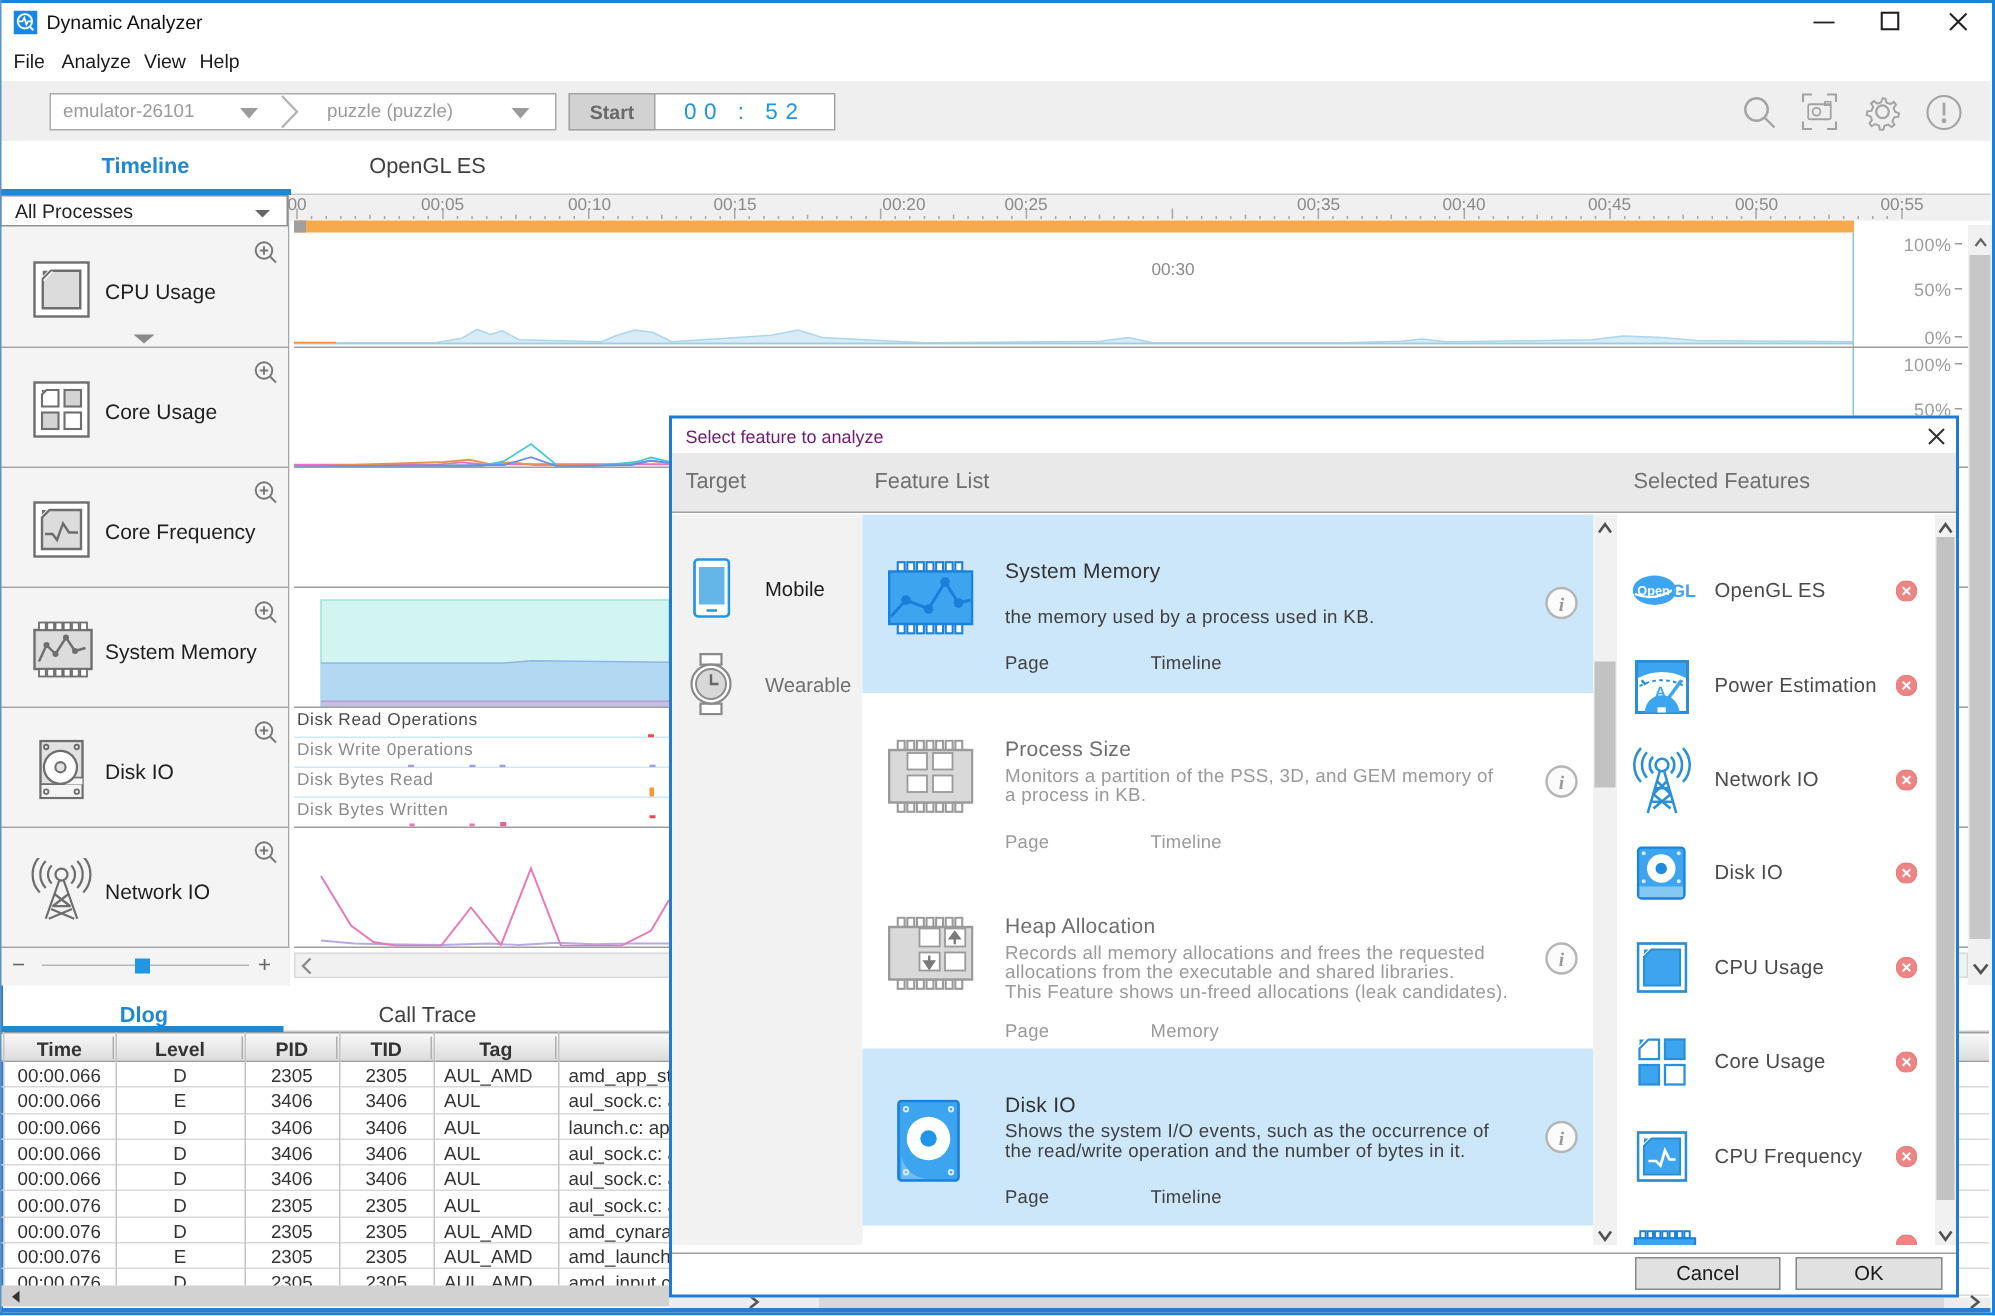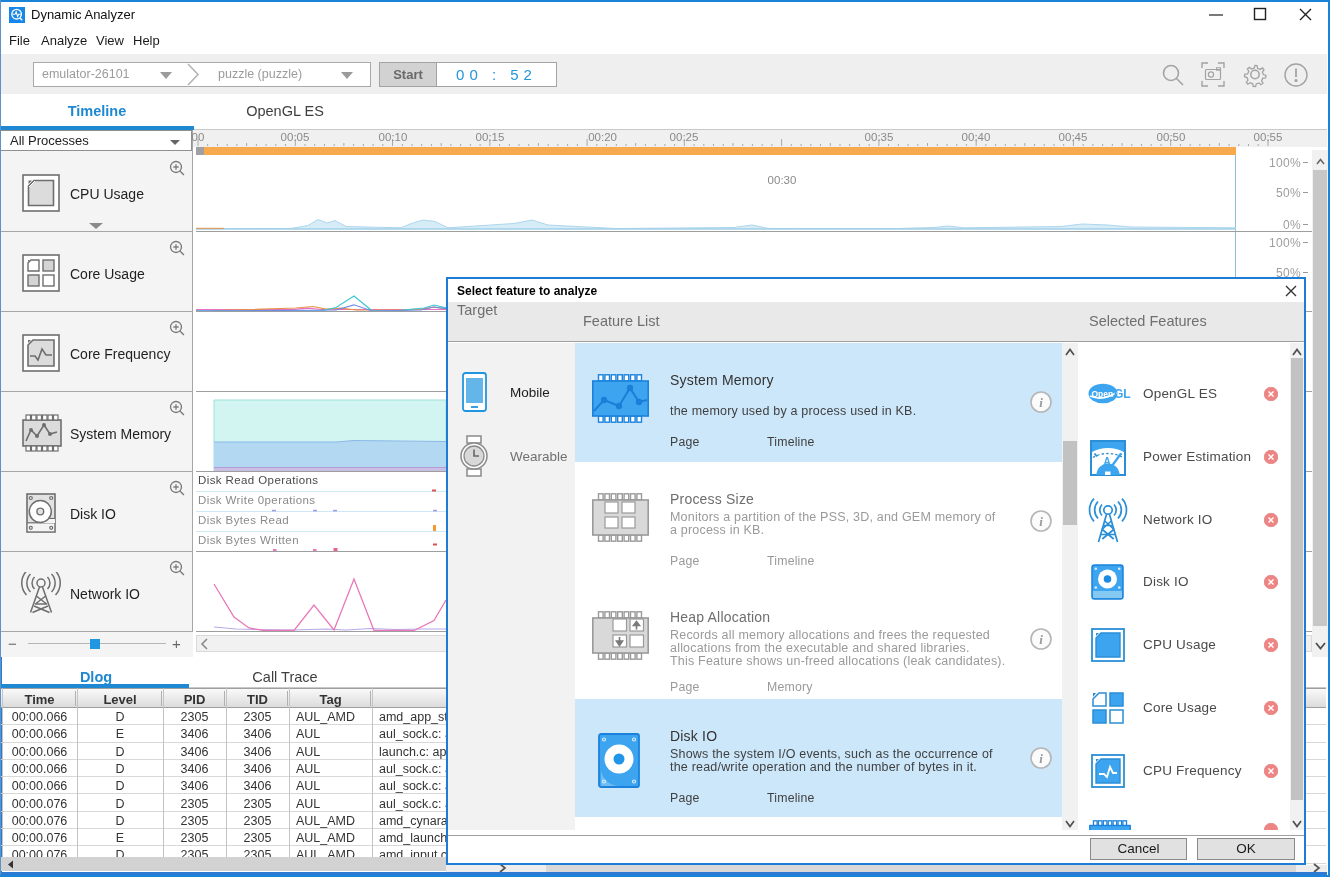--- a/index.html
+++ b/index.html
@@ -567,26 +567,26 @@
         </svg>
     <div style="position:absolute;left:100px;top:0;width:750px;height:7px;background:#d8d8d8;"></div>
     <svg style="position:absolute;left:866px;top:-3px" width="10" height="12">
           <path d="M2 2 L7 6 L2 10" fill="none" stroke="#555" stroke-width="1.7"></path>
         </svg>
   </div>
   <div class="abs" style="left:0;top:214.5px;width:1327px;height:3px;background:#2b7bd4;"></div>
 </div>
 
 <div class="abs" id="dialog" style="left:446px;top:277px;width:860px;height:588px;background:#fff;border:2px solid #1f7cd4;z-index:10;">
-  <div class="abs" style="left:9px;top:5px;font-size:12px;color:#000000;font-weight:bold;">Select feature to analyze</div>
+  <div class="abs" style="left:9px;top:5px;font-size:12px;color:#701a75;">Select feature to analyze</div>
   <svg class="abs" style="left:837px;top:6px" width="12" height="12">
         <path d="M1 1 L11 11 M11 1 L1 11" stroke="#333" stroke-width="1.4"></path>
       </svg>
   <div class="abs" style="left:0;top:23px;width:856px;height:40px;background:#e9e9e9;border-bottom:1px solid #9f9f9f;font-size:14.5px;color:#6f6f6f;">
-    <span class="abs" style="left:9px;top:0;">Target</span>
+    <span class="abs" style="left:9px;top:11px;">Target</span>
     <span class="abs" style="left:135px;top:11px;">Feature List</span>
     <span class="abs" style="left:641px;top:11px;">Selected Features</span>
   </div>
   <div class="abs" style="left:0;top:64px;width:127px;height:487px;background:#f2f2f2;"></div>
 
   <svg class="abs" style="left:14px;top:93px" width="25" height="40" viewBox="0 0 25 40">
     <rect x="1" y="1" width="23" height="38" rx="2.5" fill="#fff" stroke="#2196e0" stroke-width="1.8"></rect>
     <rect x="4" y="6" width="17" height="25" fill="#64b5e8"></rect>
     <line x1="9" y1="35" x2="16" y2="35" stroke="#2196e0" stroke-width="1.8"></line>
   </svg>

